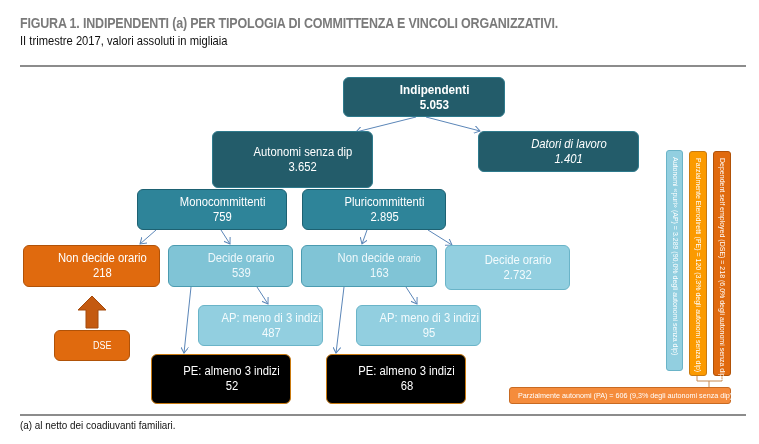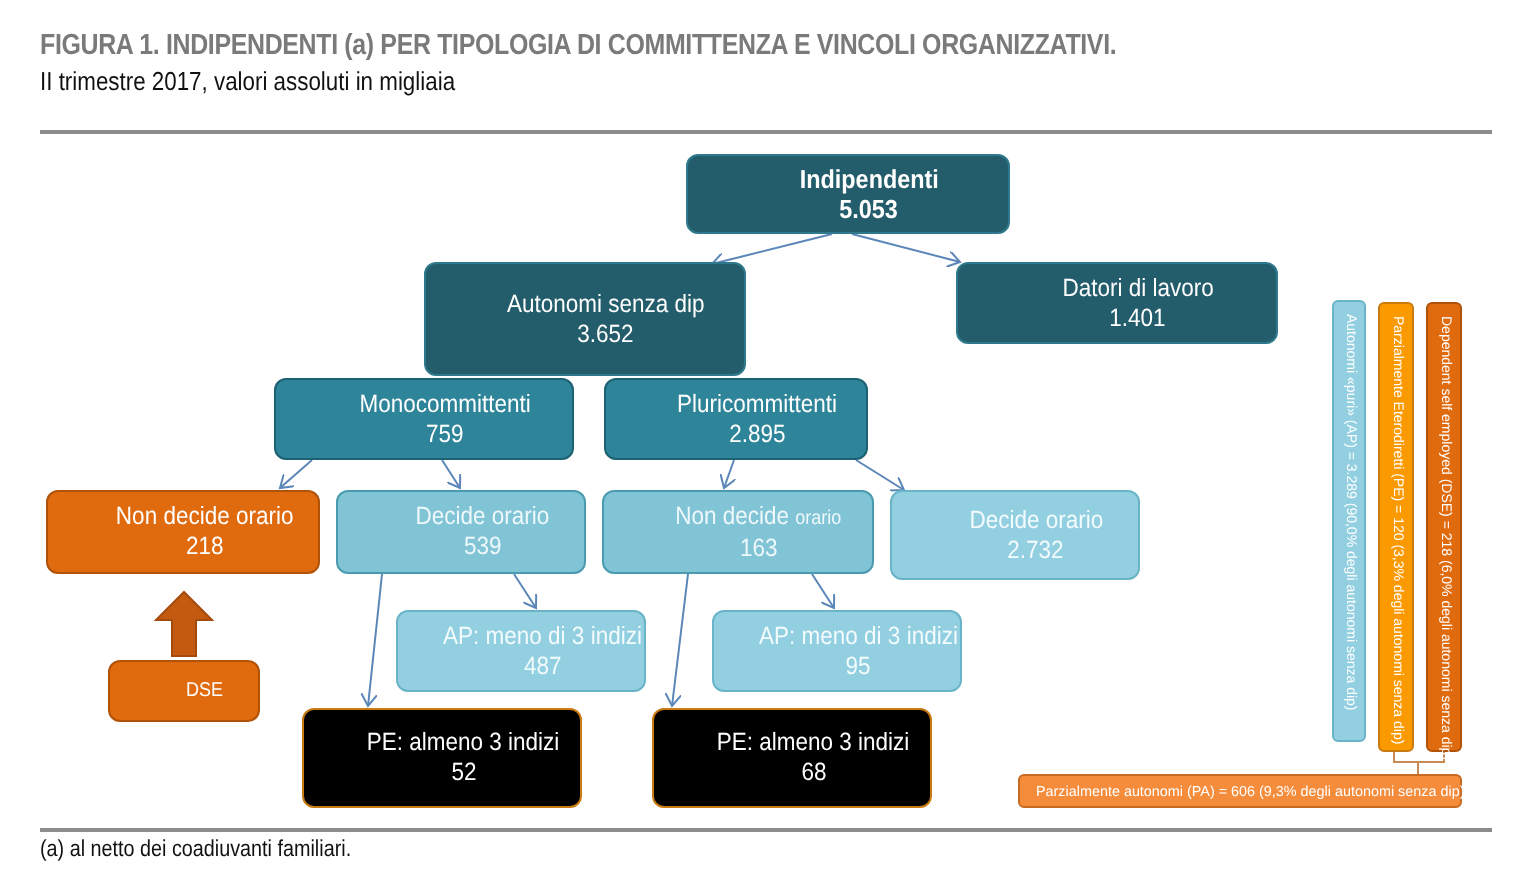--- a/index.html
+++ b/index.html
@@ -60,31 +60,31 @@
 <div class="box dark bold" style="left:343px; top:77px; width:162px; height:40px; font-size:13px;">
   <span>Indipendenti</span>
   <span>5.053</span>
 </div>
 
 <div class="box dark" style="left:212px; top:131px; width:161px; height:57px;">
   <span>Autonomi senza dip</span>
   <span>3.652</span>
 </div>
 
-<div class="box dark" style="left:478px; top:131px; width:161px; height:41px;">
+<div class="box dark" style="left:478px; top:131px; width:161px; height:41px;font-style:italic;">
   <span>Datori di lavoro</span>
   <span>1.401</span>
 </div>
 
 <div class="box mid" style="left:137px; top:189px; width:150px; height:41px;">
   <span>Monocommittenti</span>
   <span>759</span>
 </div>
 
-<div class="box mid" style="left:302px; top:189px; width:132px; height:41px;">
+<div class="box mid" style="left:302px; top:189px; width:144px; height:41px;">
   <span>Pluricommittenti</span>
   <span>2.895</span>
 </div>
 
 <div class="box orange-dark" style="left:23px; top:245px; width:137px; height:42px;">
   <span>Non decide orario</span>
   <span>218</span>
 </div>
 
 <div class="box light" style="left:168px; top:245px; width:125px; height:42px;">

